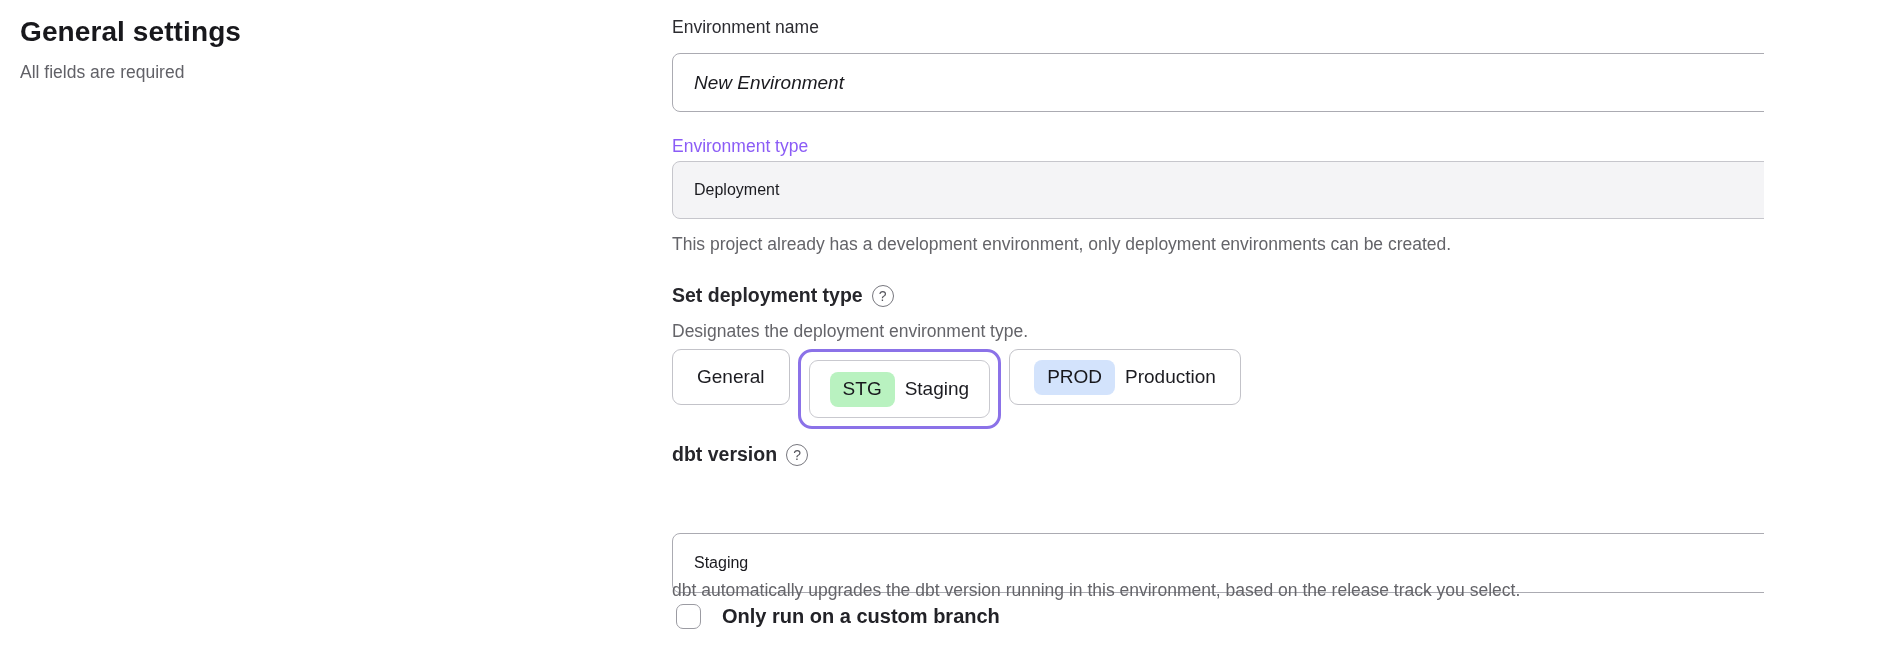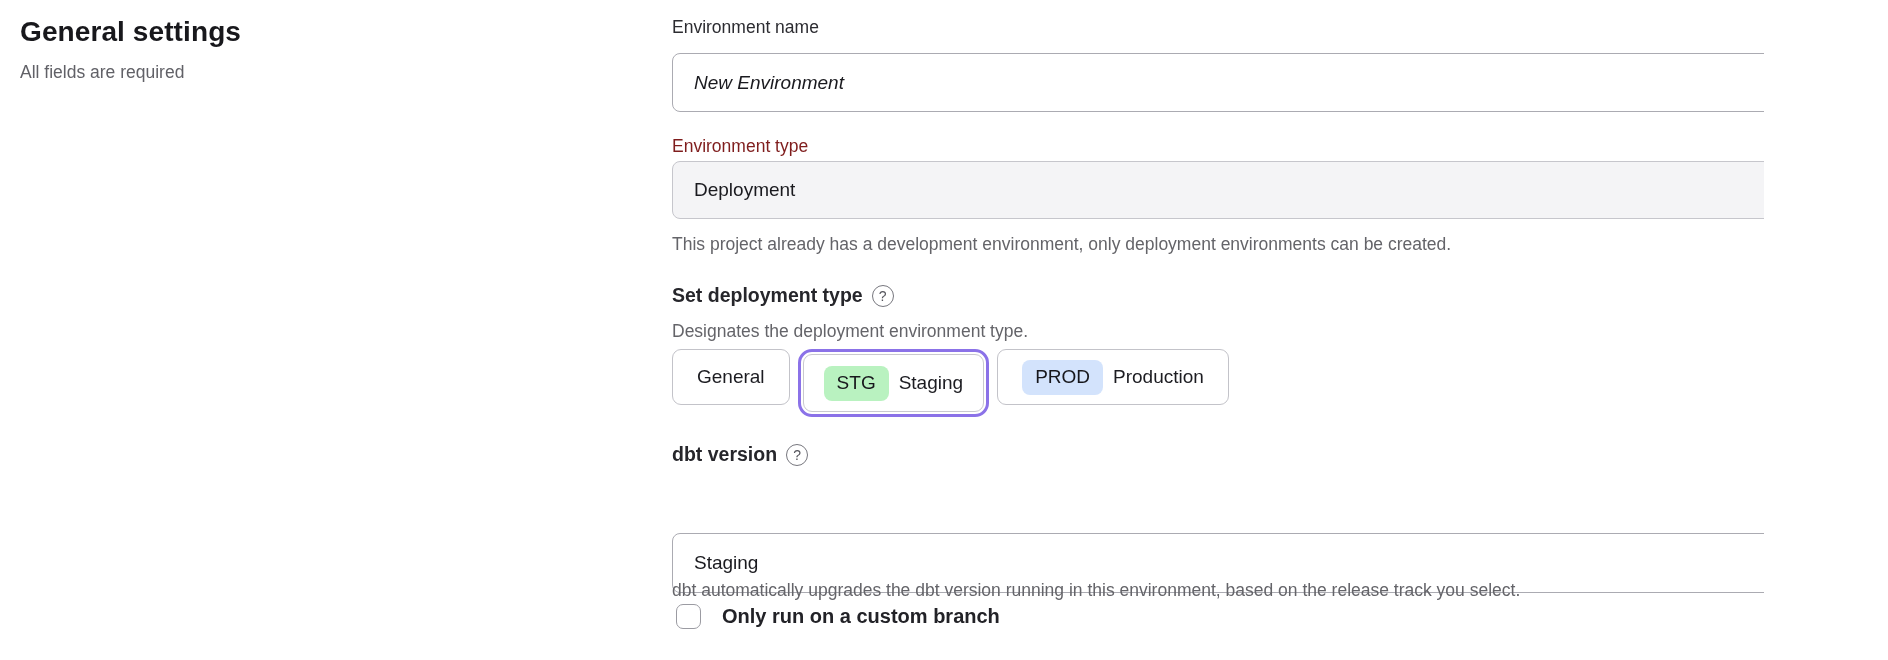--- a/index.html
+++ b/index.html
@@ -28,21 +28,21 @@
     margin-top: 14px;
     font-size: 17.5px;
     color: #616167;
   }
 
   
   .form-col { position: absolute; left: 672px; top: 0; width: 1181px; height: 660px; }
   .abs { position: absolute; left: 0; }
 
   .field-label { font-size: 17.5px; color: #2c2c31; }
-  .field-label.disabled { color: #7f1d1d; }
+  .field-label.disabled { color: #8b5cf6; }
   .section-label {
     font-size: 19.5px;
     font-weight: 700;
     color: #26262b;
     display: flex;
     align-items: center;
     gap: 9px;
   }
   .helper-text { font-size: 17.5px; color: #646469; }
 
@@ -57,21 +57,21 @@
     font-size: 19px;
     color: #1a1a1f;
   }
   .text-input { height: 59px; }
   .select-box { height: 58px; position: relative; }
   .select-box.tall { height: 60px; }
   .select-box.disabled {
     background: #f4f4f6;
     border-color: #c6c6cc;
   }
-  .select-value { font-size: 19px; color: #1a1a1f; }
+  .select-value { font-size: 16px; color: #1a1a1f; }
   .chevron {
     position: absolute;
     right: 24px;
     top: 50%;
     transform: translateY(-50%);
     width: 18px; height: 18px;
     display: flex; align-items: center; justify-content: center;
   }
 
   .help-icon {
@@ -104,21 +104,21 @@
     gap: 10px;
     padding: 0 24px;
     font-size: 19px;
     font-weight: 500;
     color: #1c1c21;
     cursor: pointer;
   }
   .selected-ring {
     border: 3px solid #8b72e8;
     border-radius: 14px;
-    padding: 2px;
+    padding: 8px;
     background: #ffffff;
     display: inline-flex;
   }
   .selected-ring .type-btn {
     height: 58px;
     border-color: #c9c9cf;
     padding: 0 20px;
   }
   .badge {
     display: inline-flex;

